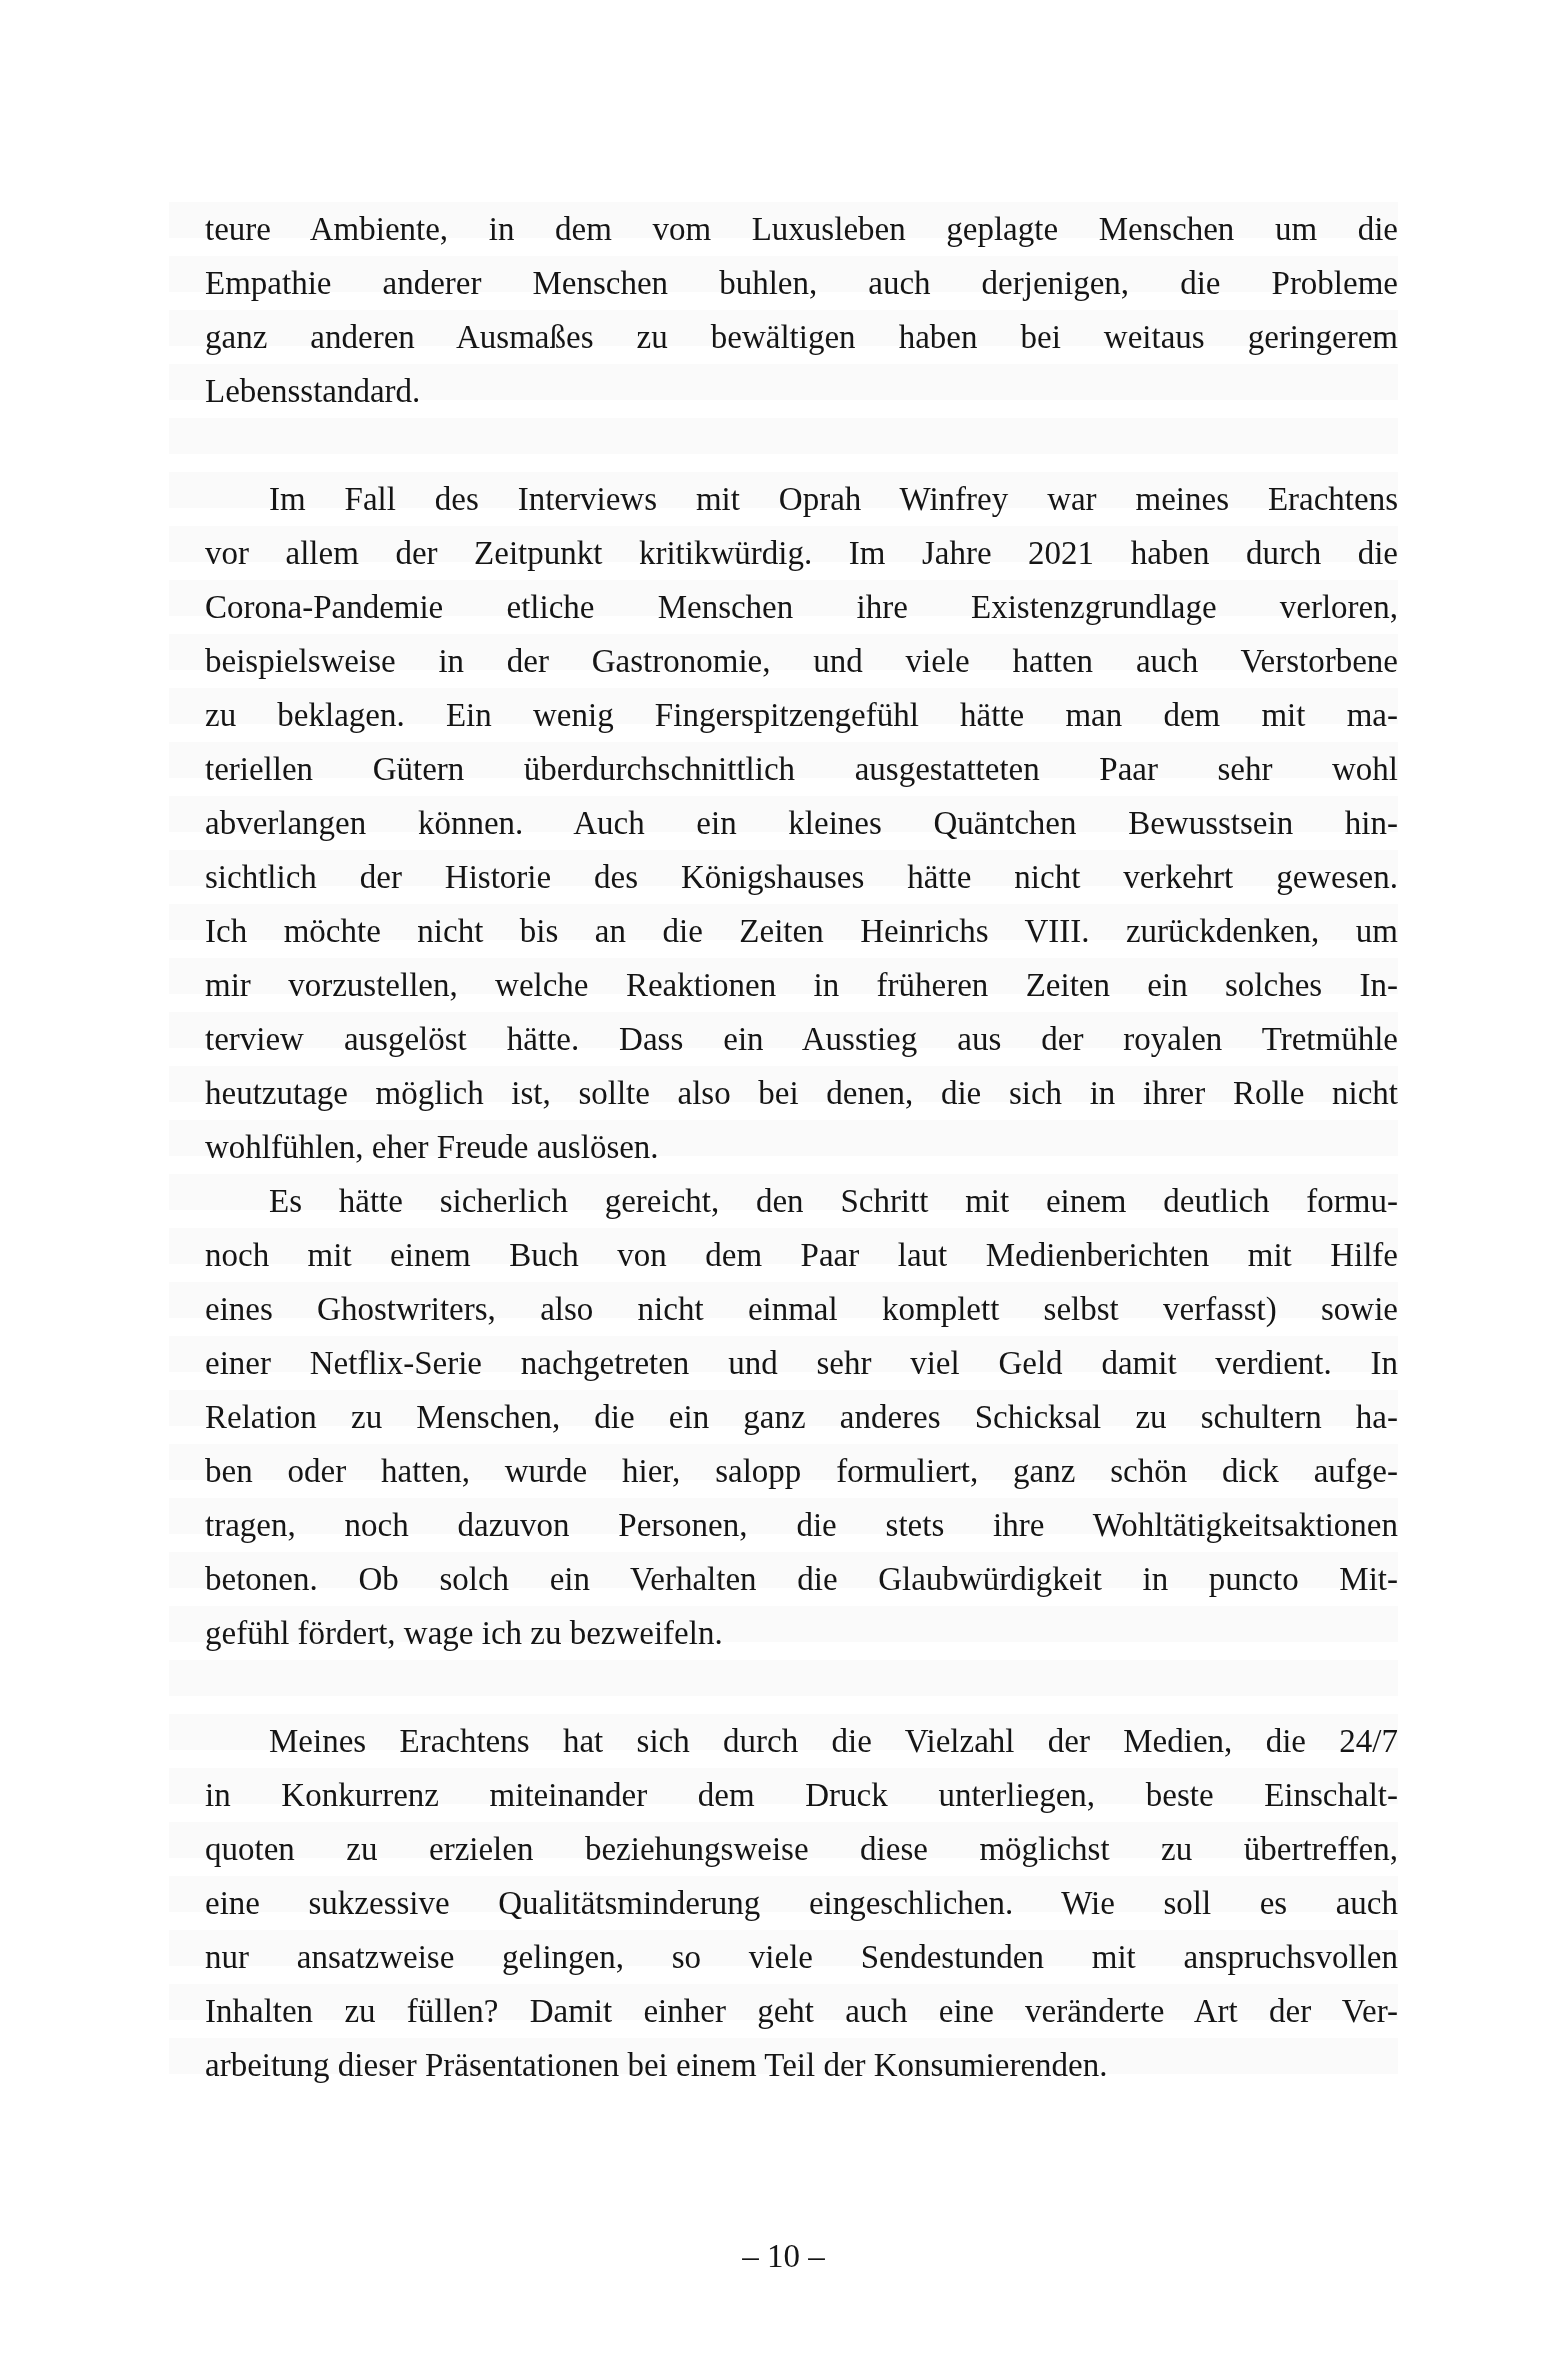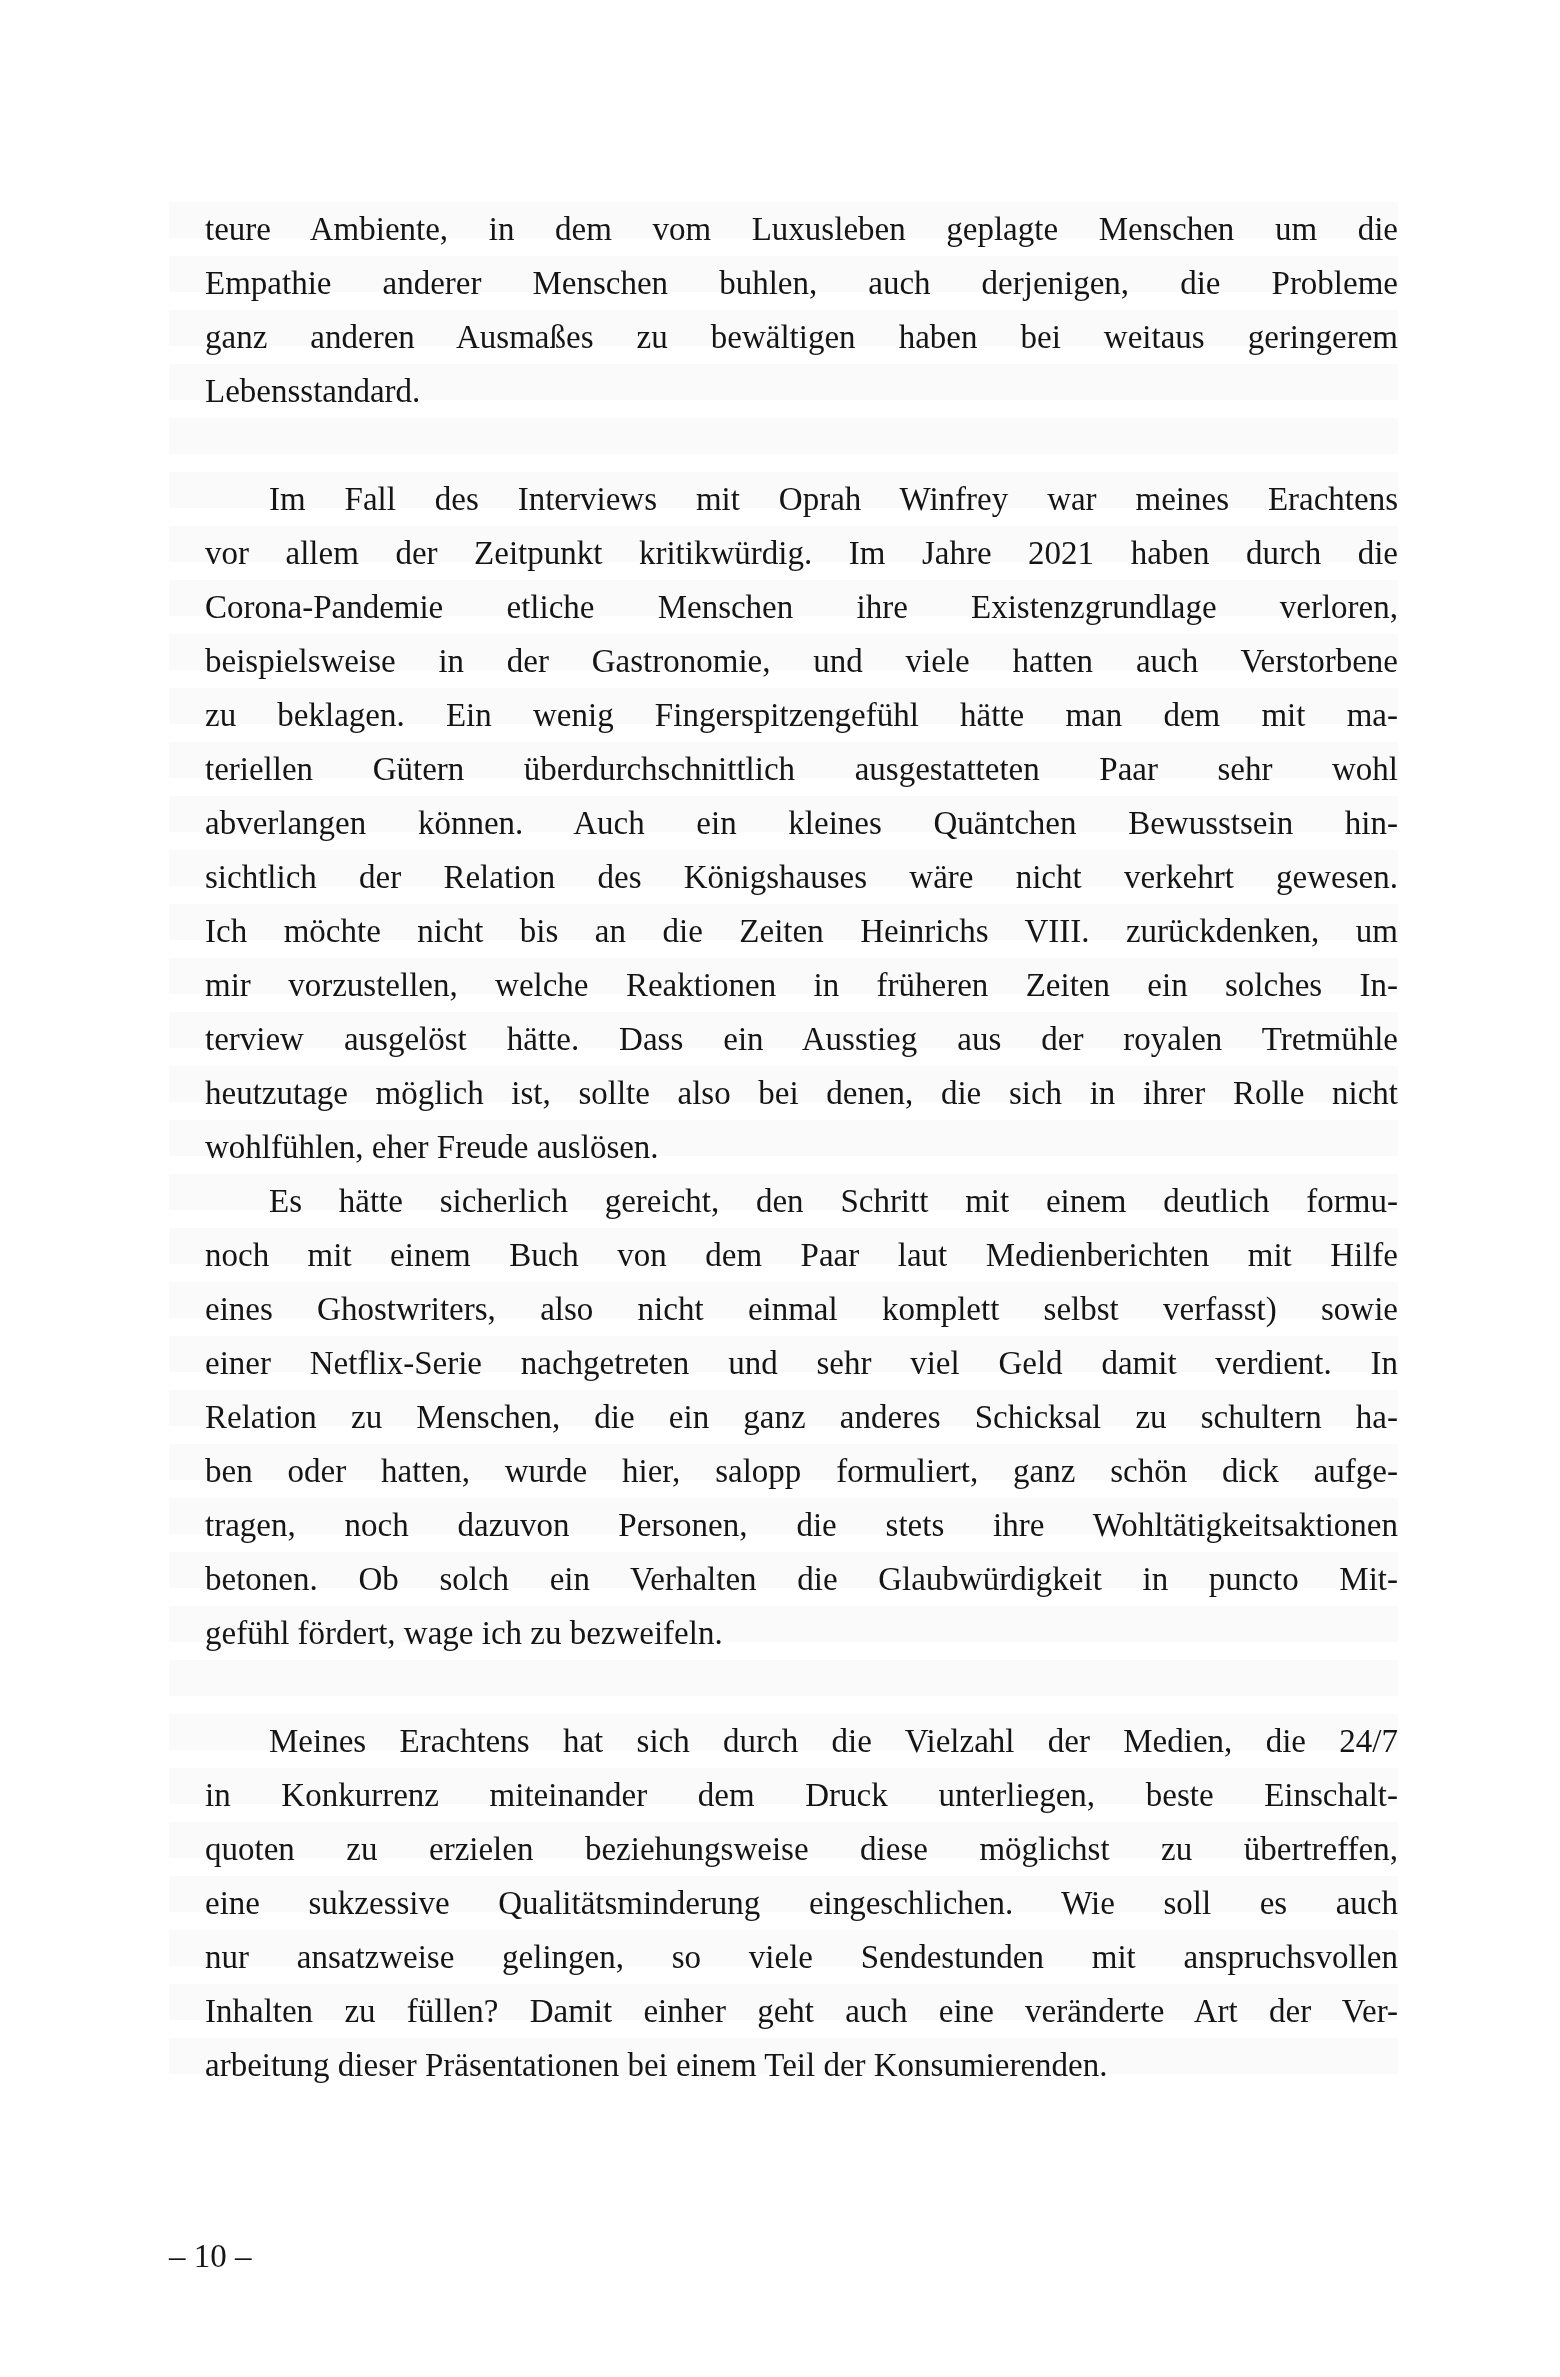--- a/index.html
+++ b/index.html
@@ -50,21 +50,21 @@
     padding-left: 64px;
   }
   .page-number {
     position: absolute;
     left: 169px;
     top: 2229px;
     width: 1229px;
     height: 54px;
     line-height: 54px;
     font-size: 33px;
-    text-align: left;
+    text-align: center;
   }
 </style>
 </head>
 <body>
 
 <div class="page">
   <div class="text-block">
 
   <div class="paragraph">
         <div class="line">teure Ambiente, in dem vom Luxusleben geplagte Menschen um die</div>
@@ -73,21 +73,21 @@
         <div class="line last">Lebensstandard.</div>
       </div>
       <div class="paragraph space-before">
         <div class="line indent">Im Fall des Interviews mit Oprah Winfrey war meines Erachtens</div>
         <div class="line">vor allem der Zeitpunkt kritikwürdig. Im Jahre 2021 haben durch die</div>
         <div class="line">Corona-Pandemie etliche Menschen ihre Existenzgrundlage verloren,</div>
         <div class="line">beispielsweise in der Gastronomie, und viele hatten auch Verstorbene</div>
         <div class="line">zu beklagen. Ein wenig Fingerspitzengefühl hätte man dem mit ma-</div>
         <div class="line">teriellen Gütern überdurchschnittlich ausgestatteten Paar sehr wohl</div>
         <div class="line">abverlangen können. Auch ein kleines Quäntchen Bewusstsein hin-</div>
-        <div class="line">sichtlich der Relation des Königshauses wäre nicht verkehrt gewesen.</div>
+        <div class="line">sichtlich der Historie des Königshauses hätte nicht verkehrt gewesen.</div>
         <div class="line">Ich möchte nicht bis an die Zeiten Heinrichs VIII. zurückdenken, um</div>
         <div class="line">mir vorzustellen, welche Reaktionen in früheren Zeiten ein solches In-</div>
         <div class="line">terview ausgelöst hätte. Dass ein Ausstieg aus der royalen Tretmühle</div>
         <div class="line">heutzutage möglich ist, sollte also bei denen, die sich in ihrer Rolle nicht</div>
         <div class="line last">wohlfühlen, eher Freude auslösen.</div>
       </div>
       <div class="paragraph">
         <div class="line indent">Es hätte sicherlich gereicht, den Schritt mit einem deutlich formu-</div>
         <div class="line">noch mit einem Buch von dem Paar laut Medienberichten mit Hilfe</div>
         <div class="line">eines Ghostwriters, also nicht einmal komplett selbst verfasst) sowie</div>

